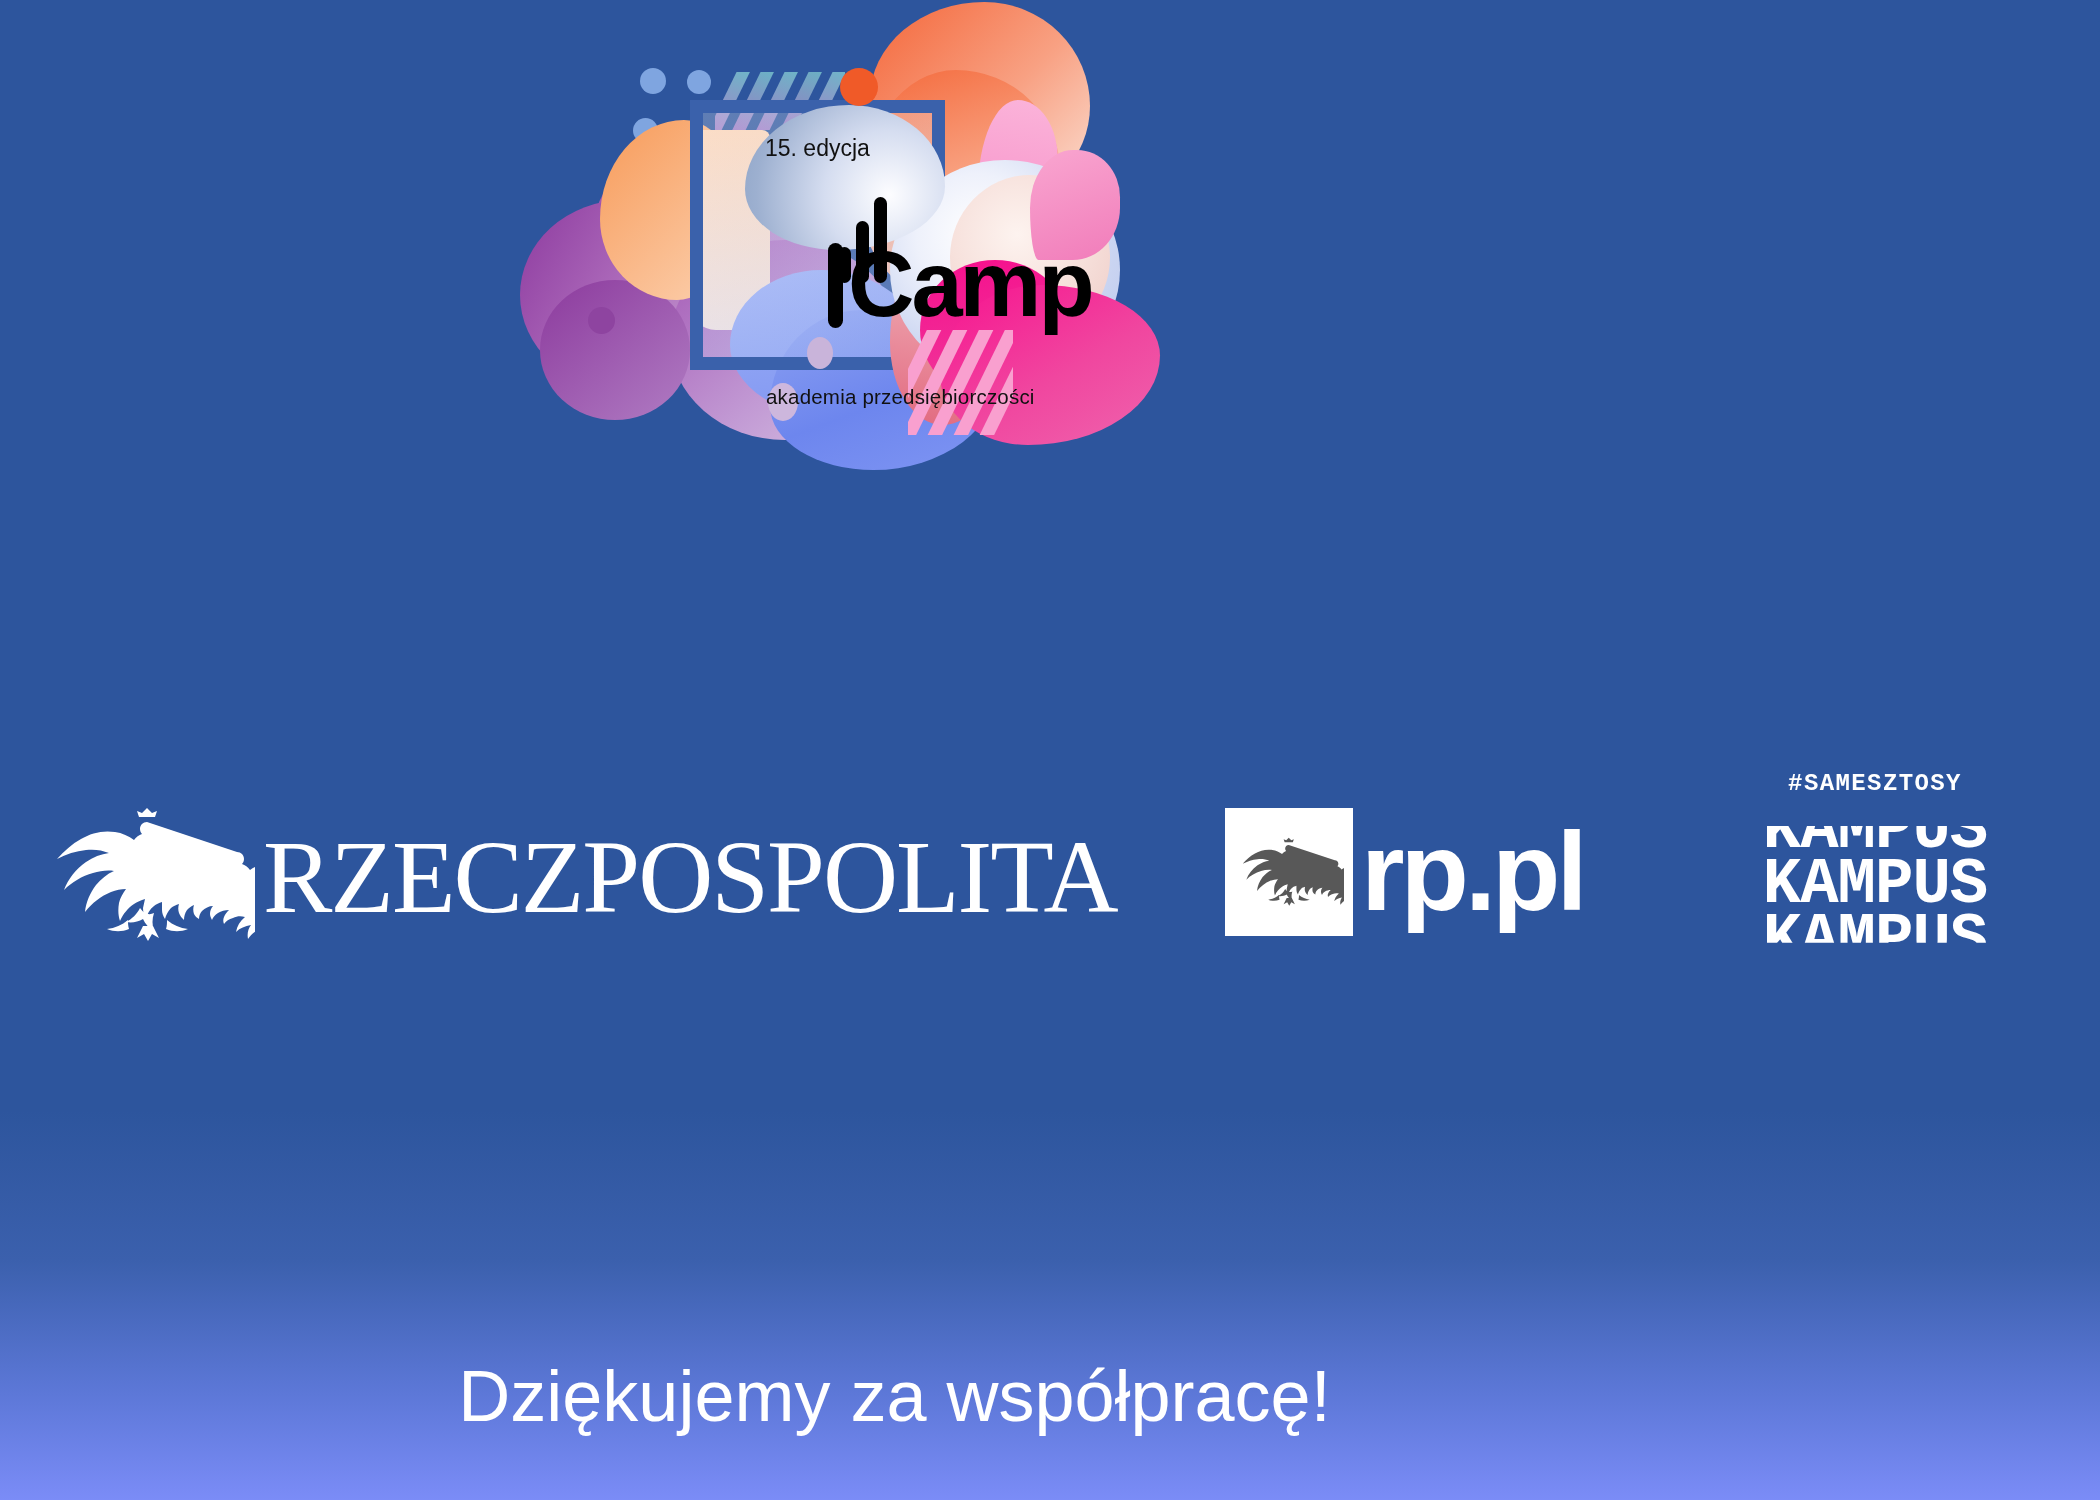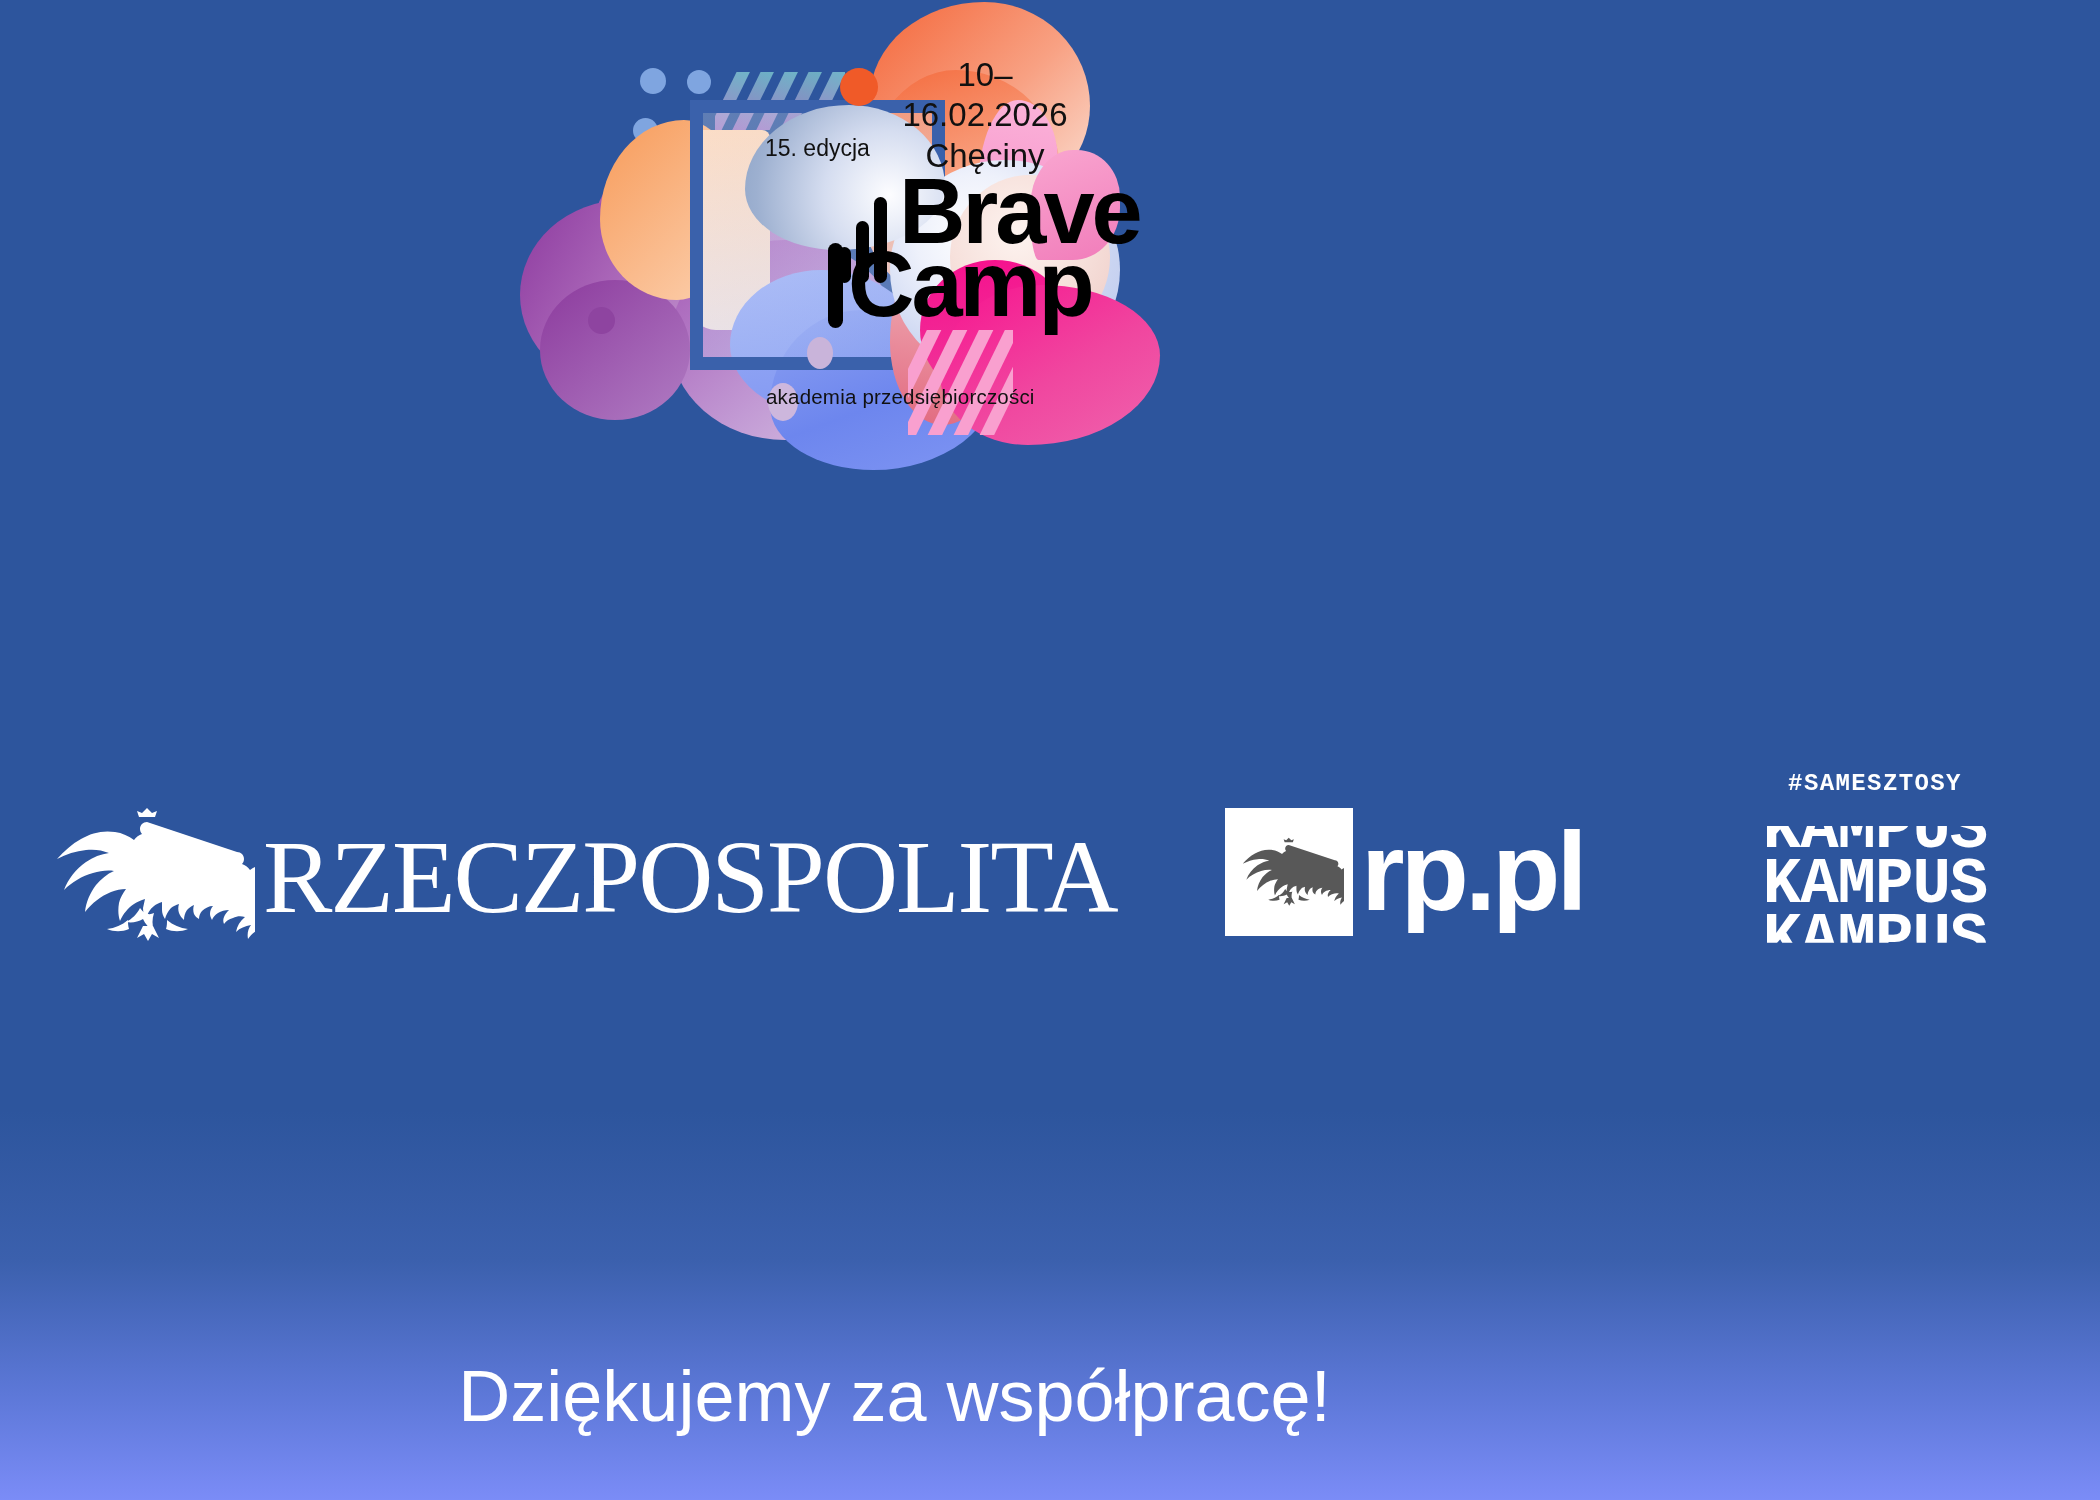--- a/index.html
+++ b/index.html
@@ -255,32 +255,27 @@
     </div>
 
     <div class="dot" style="left:208px;top:373px;width:30px;height:38px;background:#cdb7dd;border-radius:50%;"></div>
     <div class="dot" style="left:247px;top:327px;width:26px;height:32px;background:#c9b4da;border-radius:50%;"></div>
     <div class="dot" style="left:28px;top:297px;width:27px;height:27px;background:#8e44a0;border-radius:50%;"></div>
 
     <div class="blob sphere"></div>
     <div class="orange-dot"></div>
 
     <div class="wordmark">
-      <div class="datebox">
-        <div>10–16.02.2026</div>
-        <div>Chęciny</div>
-      </div>
       <div class="edycja">15. edycja</div>
 
       <div class="bars">
         <b style="height:36px;"></b>
           <b style="height:62px;"></b>
           <b style="height:86px;"></b>
       </div>
-      <div class="brave">Brave</div>
       <div class="i-stem"></div>
       <div class="camp">Camp</div>
       <div class="tagline">akademia przedsiębiorczości</div>
     </div>
   </div>
 
 
   <div id="logos">
 
     <div class="rzecz">

